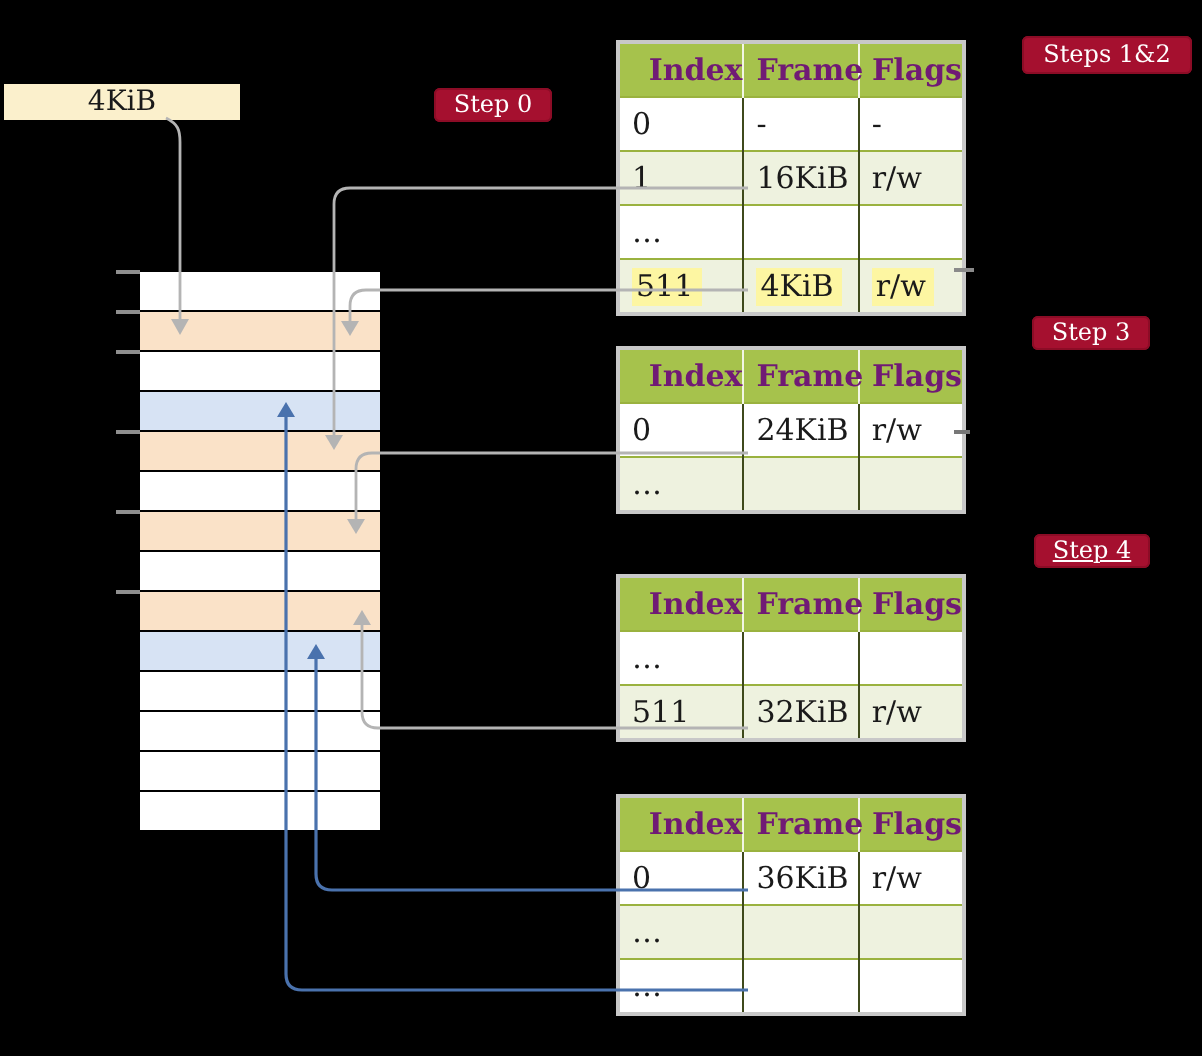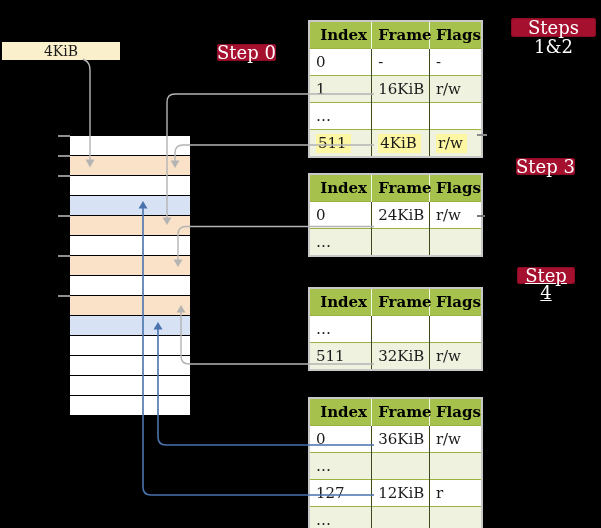--- a/index.html
+++ b/index.html
@@ -22,41 +22,41 @@
   }
   html,body{margin:0;padding:0;background:#000;}
   body{width:601px;height:528px;font-family:"DejaVu Serif","Liberation Serif",serif;}
   #canvas{position:relative;width:601px;height:528px;background:var(--background);overflow:hidden;}
 
   
   .page-box{position:absolute;left:2px;top:42px;width:118px;height:18px;background:var(--page-box-fill);
     color:var(--text);font-size:14px;line-height:18px;text-align:center;}
 
   
-  .badge{position:absolute;background:var(--badge-fill);color:var(--badge-text);font-size:18px;
+  .badge{position:absolute;background:var(--badge-fill);color:var(--badge-text);font-size:12px;
     text-align:center;border-radius:3px;box-shadow:0 0 0 1px #8c0c26 inset;}
   #badge-step0{left:189px;top:44px;width:59px;height:17px;line-height:17px;margin-left:28px;}
   #badge-steps12{left:511px;top:18px;width:85px;height:19px;line-height:19px;}
   #badge-step3{left:516px;top:158px;width:59px;height:17px;line-height:17px;}
   #badge-step4{left:517px;top:267px;width:58px;height:17px;line-height:17px;text-decoration:underline;}
 
   
   .mem-stack{position:absolute;left:70px;top:136px;width:120px;}
   .mem-row{width:120px;height:19px;margin-bottom:1px;background:#fff;}
   .mem-row.white{background:#ffffff;}
   .mem-row.peach{background:var(--frame-peach);}
   .mem-row.blue{background:var(--frame-blue);}
   .tick{position:absolute;left:58px;width:12px;height:2px;background:var(--tick-grey);}
 
   
   .ptable{position:absolute;left:308px;width:175px;border-collapse:collapse;table-layout:fixed;
     border:2px solid var(--table-frame);font-size:15px;color:var(--text);}
   .ptable col.c-index{width:62px;} .ptable col.c-frame{width:57px;} .ptable col.c-flags{width:52px;}
-  .ptable th{background:var(--table-header-fill);color:#000000;font-weight:bold;height:26px;
-    text-align:center;padding:0 0 0 6px;border-left:1.5px solid rgba(255,255,255,.85);}
+  .ptable th{background:var(--table-header-fill);color:#701a75;font-weight:bold;height:26px;
+    text-align:right;padding:0 0 0 6px;border-left:1.5px solid rgba(255,255,255,.85);}
   .ptable th:first-child{border-left:none;}
   .ptable td{height:26px;padding:0 0 0 6px;background:#fff;border-top:1.5px solid var(--olive-h);
     border-left:1.5px solid var(--dark-v);white-space:nowrap;overflow:hidden;}
   .ptable td:first-child{border-left:none;}
   .ptable tbody tr:nth-child(even) td{background:var(--table-row-alt-fill);}
   #ptable-1{top:20px;} #ptable-2{top:173px;} #ptable-3{top:287px;} #ptable-4{top:397px;}
   .hl{background:var(--highlight-yellow);padding:0 4px 1px 2px;}
 
   
   #arrows{position:absolute;left:0;top:0;width:601px;height:528px;pointer-events:none;}
@@ -210,25 +210,20 @@
         <td>0</td>
         <td>36KiB</td>
         <td>r/w</td>
       </tr>
       <tr>
         <td>…</td>
         <td></td>
         <td></td>
       </tr>
       <tr>
-        <td>127</td>
-        <td>12KiB</td>
-        <td>r</td>
-      </tr>
-      <tr>
         <td>…</td>
         <td></td>
         <td></td>
       </tr>
     </tbody>
   </table>
 
   <svg id="arrows" viewBox="0 0 601 528" xmlns="http://www.w3.org/2000/svg">
 
     <path class="a-grey" d="M83,59 C89,62 90,65 90,71 L90,160"></path>

